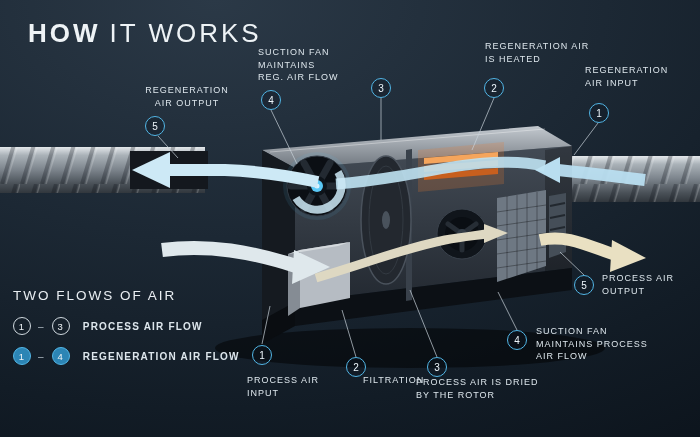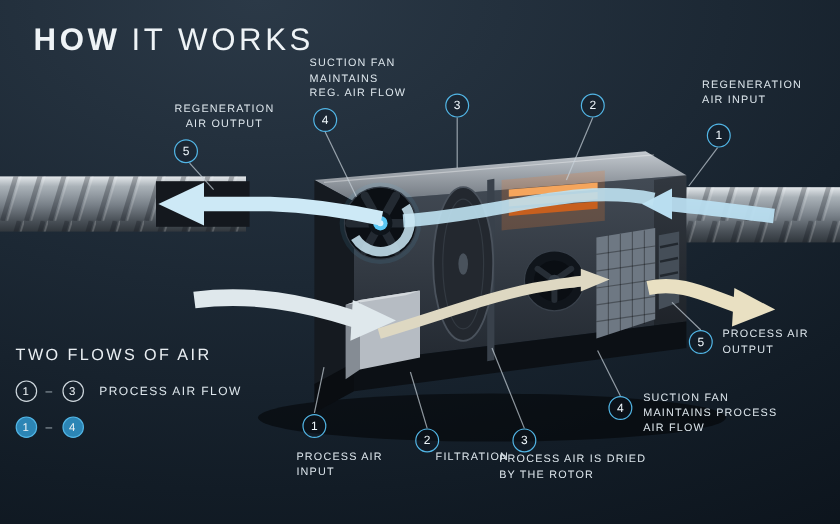--- a/index.html
+++ b/index.html
@@ -25,21 +25,21 @@
   .legend{position:absolute;left:13px;top:288px;}
   .legend-heading{margin:0 0 14px 0;color:#e9eef2;font-size:13.5px;letter-spacing:2px;font-weight:500;}
   .legend-row{display:flex;align-items:center;gap:7px;margin-bottom:12px;color:#dde6ec;font-size:10px;letter-spacing:1.2px;}
   .legend-num{
     width:18px;height:18px;border-radius:50%;border:1.5px solid #cfd8de;
     display:flex;align-items:center;justify-content:center;
     font-size:9.5px;color:#eef3f6;box-sizing:border-box;
   }
   .legend-row.regen .legend-num{border-color:#52b6e6;background:#2c85b5;}
   .legend-dash{color:#aeb9c2;}
-  .legend-label{margin-left:6px;}
+  .legend-label{margin-left:6px;font-weight:bold;}
   svg{position:absolute;left:0;top:0;}
 </style>
 </head>
 <body>
 
 <div class="stage">
 
   <svg width="700" height="437" viewBox="0 0 700 437">
     <defs>
       <linearGradient id="gDuct" x1="0" y1="0" x2="0" y2="1">
@@ -197,20 +197,22 @@
 AIR OUTPUT</div>
   <div class="num" style="left:145px;top:116px">5</div>
 
   <div class="co-label" style="left:258px;top:46px;width:110px">SUCTION FAN
 MAINTAINS
 REG. AIR FLOW</div>
   <div class="num" style="left:261px;top:90px">4</div>
 
   <div class="num" style="left:371px;top:78px">3</div>
 
+  <div class="co-label" style="left:485px;top:40px;width:130px">REGENERATION AIR
+IS HEATED</div>
   <div class="num" style="left:484px;top:78px">2</div>
 
   <div class="co-label" style="left:585px;top:64px;width:110px">REGENERATION
 AIR INPUT</div>
   <div class="num" style="left:589px;top:103px">1</div>
 
   <div class="num" style="left:252px;top:345px">1</div>
   <div class="co-label" style="left:247px;top:374px;width:100px">PROCESS AIR
 INPUT</div>
 
@@ -235,16 +237,17 @@
     <div class="legend-row process">
       <span class="legend-num">1</span>
       <span class="legend-dash">–</span>
       <span class="legend-num">3</span>
       <span class="legend-label">PROCESS AIR FLOW</span>
     </div>
     <div class="legend-row regen">
       <span class="legend-num">1</span>
       <span class="legend-dash">–</span>
       <span class="legend-num">4</span>
+      <span class="legend-label">REGENERATION AIR FLOW</span>
     </div>
   </div>
 
 </div>
 
 </body></html>

